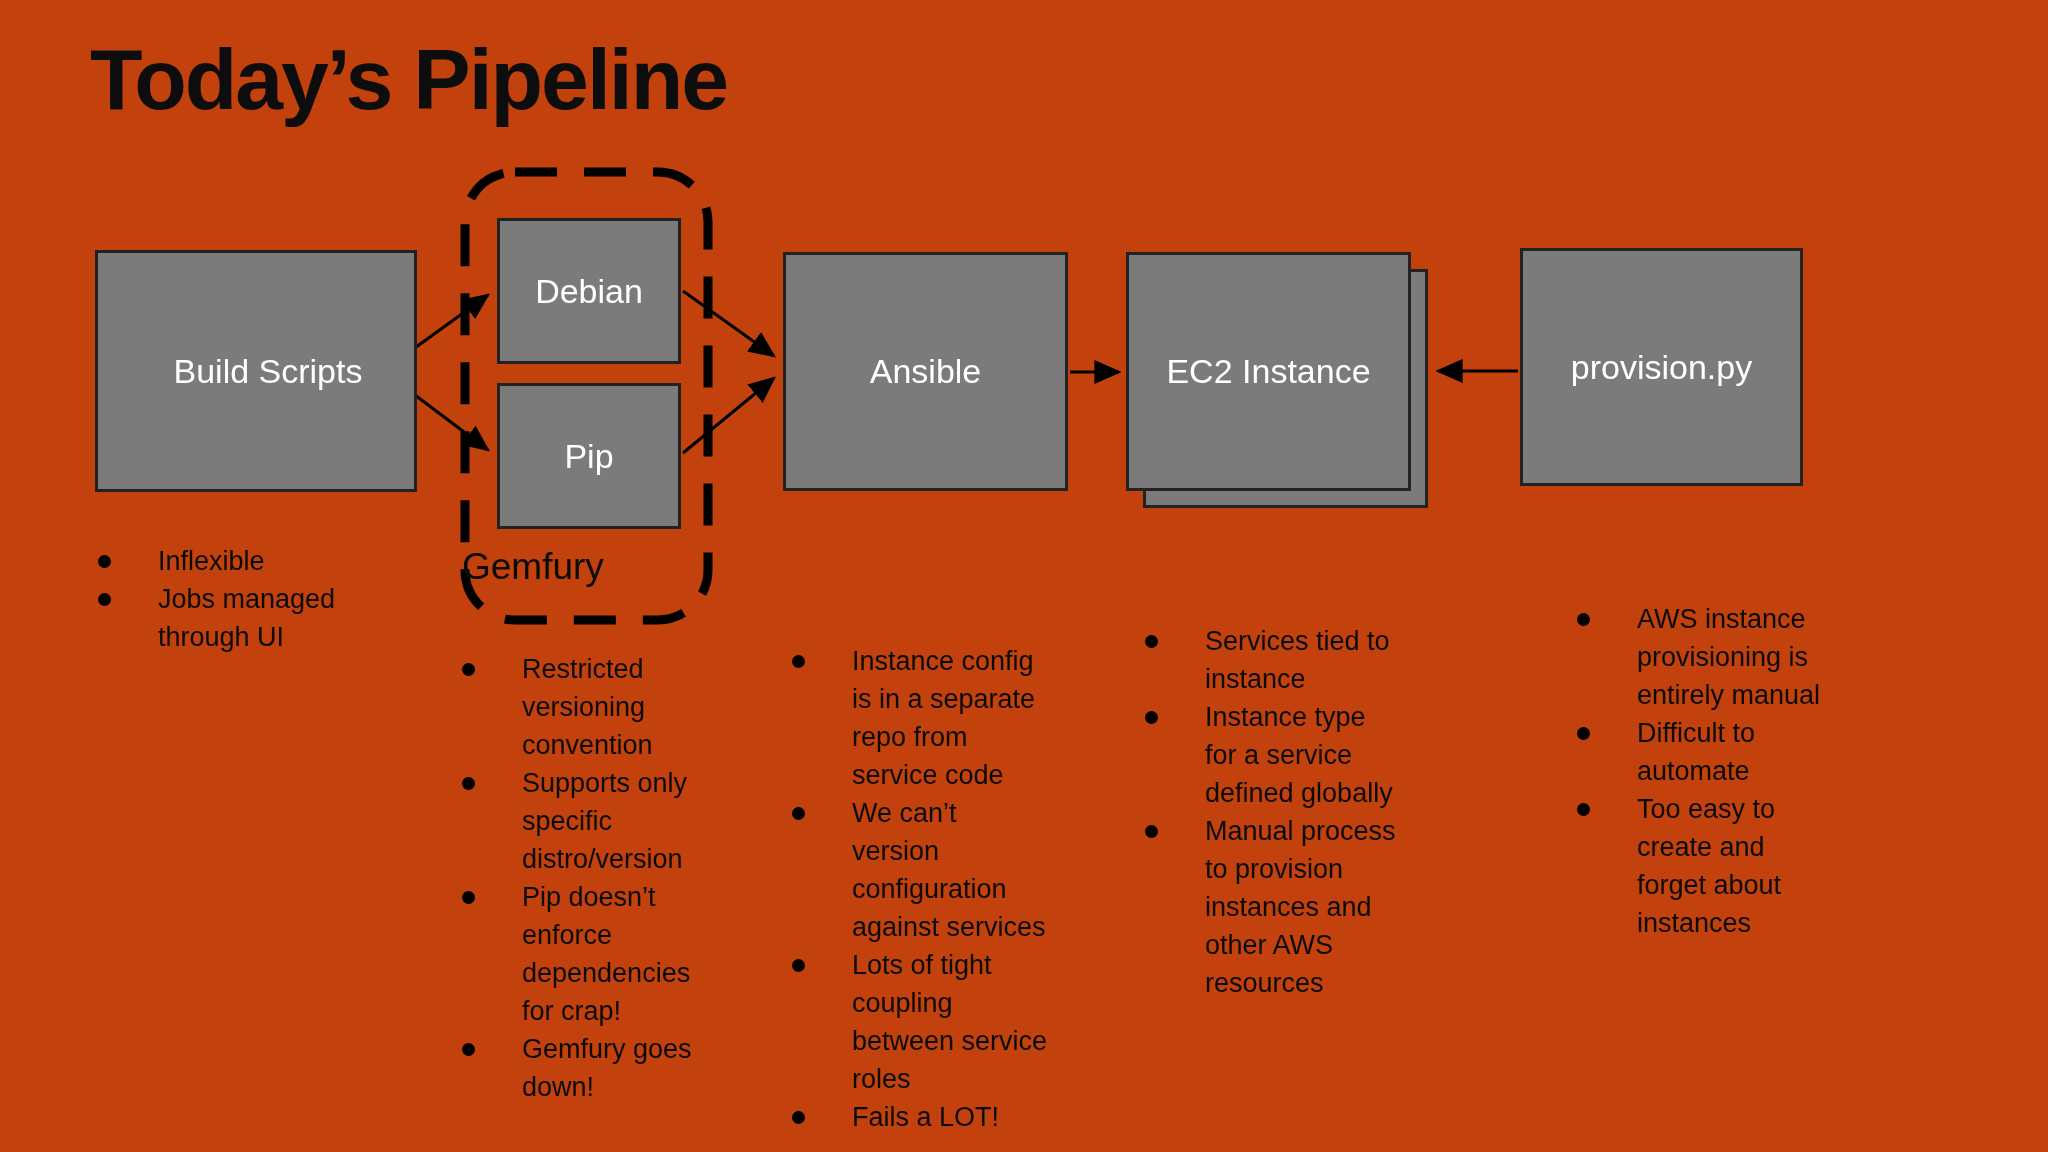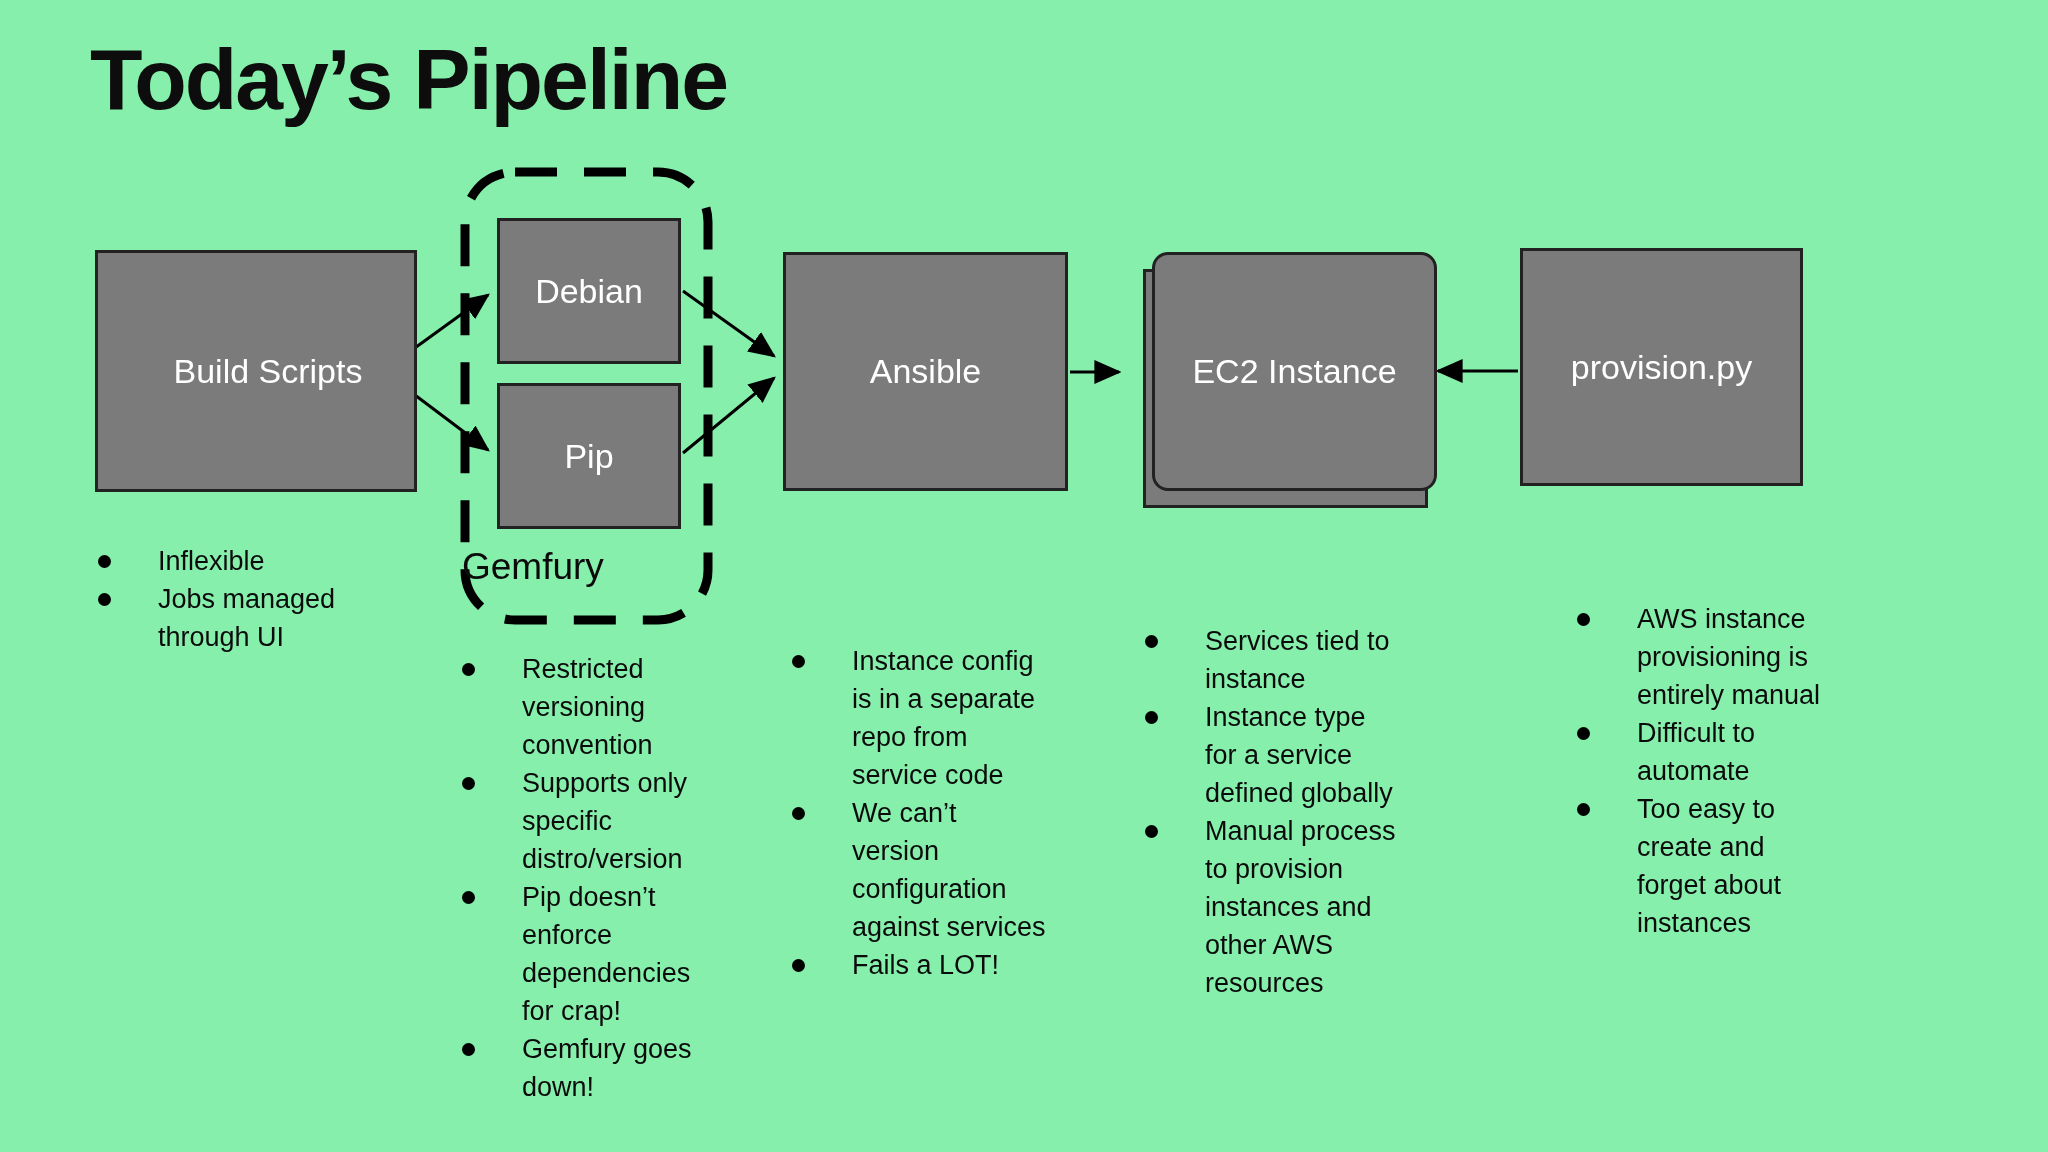--- a/index.html
+++ b/index.html
@@ -1,19 +1,19 @@
 <!DOCTYPE html>
 <html><head>
 <meta charset="utf-8">
 <style>
   html,body{margin:0;padding:0;background:#ffffff;}
   #canvas{
     position:relative;
     width:2048px;height:1152px;
-    background:#86efac;
+    background:#c2410c;
     font-family:"Liberation Sans", sans-serif;
     overflow:hidden;
   }
   .title{
     position:absolute;
     left:90px;top:30px;
     font-size:86px;
     font-weight:700;
     letter-spacing:-2px;
     color:#0d0d0d;
@@ -28,21 +28,21 @@
     display:flex;align-items:center;justify-content:center;
     color:#ffffff;
     font-size:34px;
     box-sizing:border-box;
     text-align:center;
   }
   .box-build{left:95px;top:250px;width:322px;height:242px;padding-left:24px;}
   .box-debian{left:497px;top:218px;width:184px;height:146px;}
   .box-pip{left:497px;top:383px;width:184px;height:146px;}
   .box-ansible{left:783px;top:252px;width:285px;height:239px;}
-  .box-ec2{left:1152px;top:252px;width:285px;height:239px;z-index:3;border-radius:16px;}
+  .box-ec2{left:1126px;top:252px;width:285px;height:239px;z-index:3;}
   .box-ec2-shadow{left:1143px;top:269px;width:285px;height:239px;z-index:2;}
   .box-provision{left:1520px;top:248px;width:283px;height:238px;}
   .gemfury-label{
     position:absolute;
     left:462px;top:546px;width:246px;
     text-align:left;
     font-size:37px;
     color:#0b0b0b;
   }
   .bullets{
@@ -166,20 +166,27 @@
     </div>
     <div class="bullet-row">
       <span class="bullet-dot"></span>
       <span class="bullet-text">We can’t
 version
 configuration
 against services</span>
     </div>
     <div class="bullet-row">
       <span class="bullet-dot"></span>
+      <span class="bullet-text">Lots of tight
+coupling
+between service
+roles</span>
+    </div>
+    <div class="bullet-row">
+      <span class="bullet-dot"></span>
       <span class="bullet-text">Fails a LOT!</span>
     </div>
   </div>
 
   <div class="bullets bl-ec2">
     <div class="bullet-row">
       <span class="bullet-dot"></span>
       <span class="bullet-text">Services tied to
 instance</span>
     </div>

